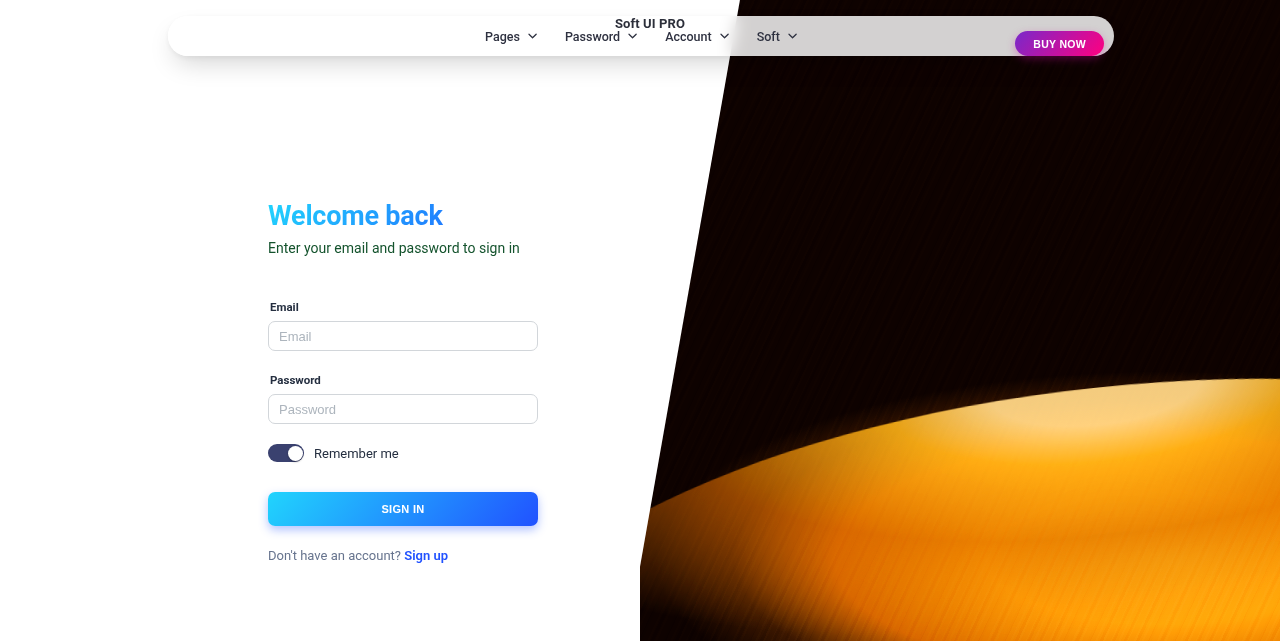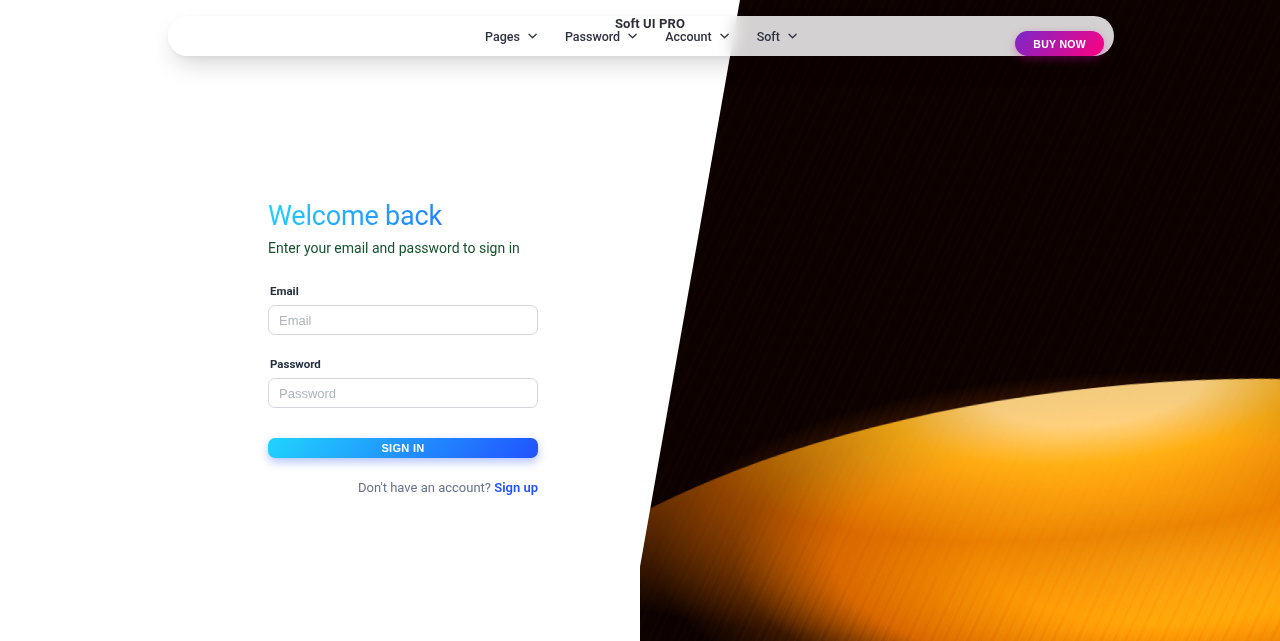--- a/index.html
+++ b/index.html
@@ -108,34 +108,34 @@
   
   .signin {
     position: absolute;
     top: 200px;
     left: 268px;
     width: 270px;
     z-index: 5;
   }
   .signin h1 {
     font-size: 27px;
-    font-weight: 400;
+    font-weight: 700;
     background: linear-gradient(130deg, #21d4fd 0%, #2152ff 100%);
     -webkit-background-clip: text;
     background-clip: text;
     color: transparent;
     letter-spacing: -0.2px;
   }
   .signin .sub {
     margin-top: 8px;
     font-size: 14px;
     color: #14532d;
   }
   .form {
-    margin-top: 28px;
+    margin-top: 44px;
   }
   .form label {
     display: block;
     font-size: 11.5px;
     font-weight: 700;
     color: #252f40;
     margin-bottom: 7px;
     margin-left: 2px;
   }
   .form input[type="text"], .form input[type="password"] {
@@ -169,33 +169,33 @@
     position: absolute;
     top: 1.5px; right: 1.5px;
     width: 15px; height: 15px;
     border-radius: 50%;
     background: #fff;
     box-shadow: 0 1px 2px rgba(0,0,0,0.3);
   }
 
   .submit {
     margin-top: 30px;
-    width: 100%; height: 20px;
+    width: 100%; height: 34px;
     border: none; border-radius: 7px;
     background: linear-gradient(130deg, #21d4fd 0%, #2152ff 100%);
     color: #fff;
     font-size: 11px;
     font-weight: 800;
     letter-spacing: 0.3px;
     cursor: pointer;
     box-shadow: 0 4px 10px rgba(33, 82, 255, 0.35);
   }
   .signup-line {
     margin-top: 22px;
-    text-align: right;
+    text-align: left;
     font-size: 13px;
     color: #67748e;
   }
   .signup-line a {
     color: #2152ff;
     text-decoration: none;
     font-weight: 600;
     cursor: pointer;
   }
 </style>
@@ -255,20 +255,26 @@
 
   <div class="form">
     <label>Email</label>
     <input type="text" placeholder="Email" style="">
 
     <div class="group-gap"></div>
 
     <label>Password</label>
     <input type="password" placeholder="Password" style="">
 
+    <div class="toggle-row">
+      <div class="toggle">
+        <div class="knob"></div>
+      </div>
+      <span>Remember me</span>
+    </div>
 
     <button class="submit">SIGN IN</button>
 
     <p class="signup-line">
       <span>Don't have an account? </span><a>Sign up</a>
     </p>
   </div>
 </section>
 
 </body></html>

